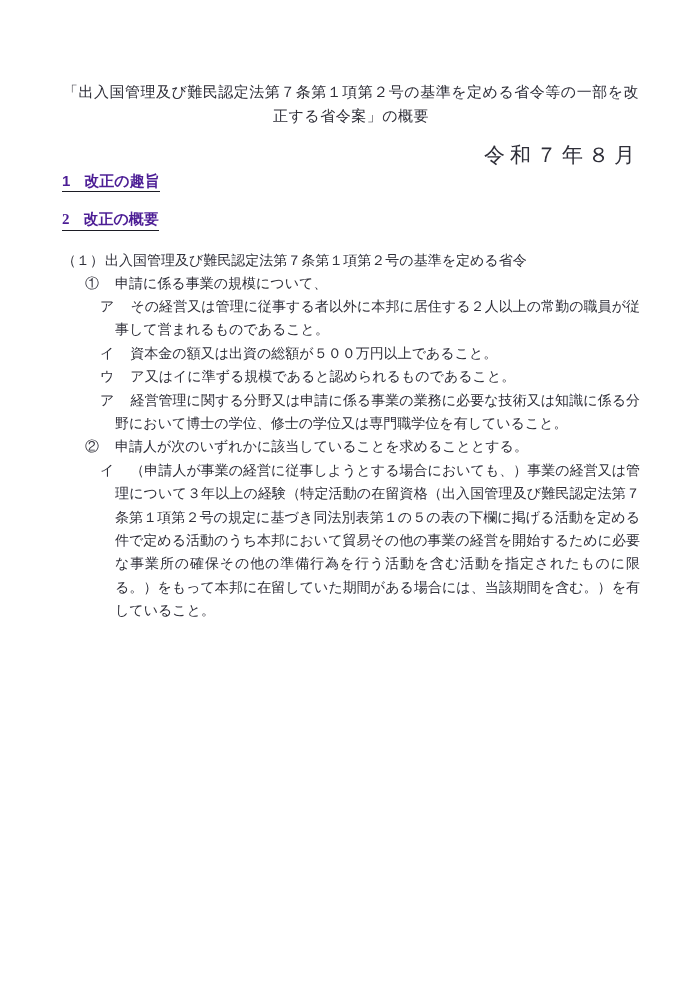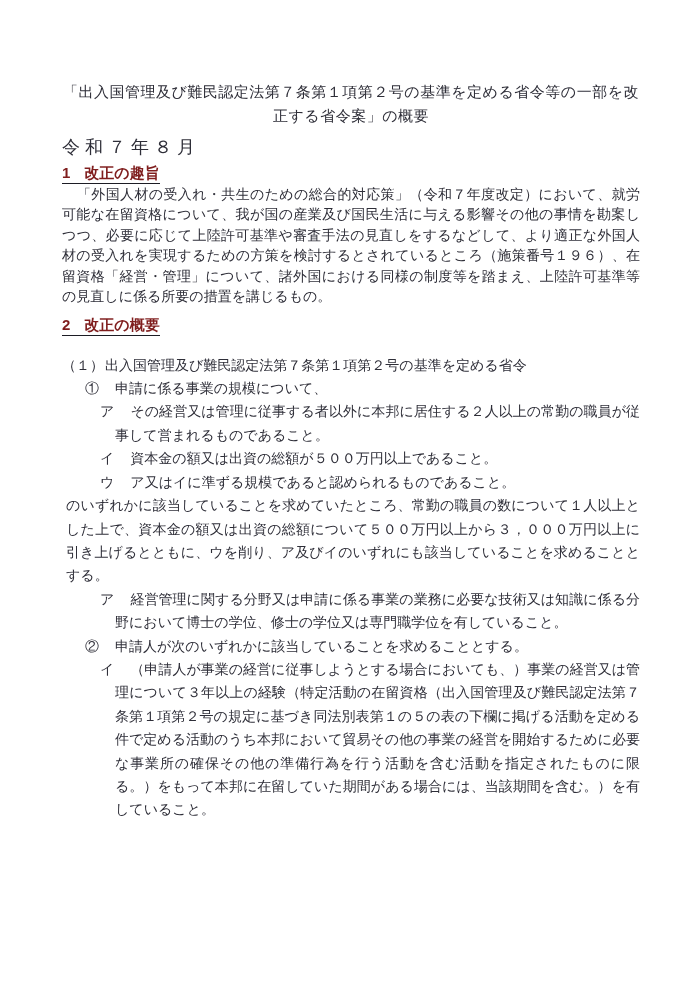--- a/index.html
+++ b/index.html
@@ -18,42 +18,42 @@
   }
   .doc-title {
     margin: 0;
     font-size: 15px;
     font-weight: normal;
     line-height: 24px;
     text-align: center;
     letter-spacing: 0.5px;
   }
   .meta {
-    margin-top: 9px;
-    text-align: left;
-    font-size: 18px;
+    margin-top: 17px;
+    text-align: right;
+    font-size: 21px;
     line-height: 21.5px;
   }
   .meta .date { letter-spacing: 5px; }
   .meta .agency { letter-spacing: 1.5px; }
   .sec-heading {
     margin-top: 3px;
     font-family: "Liberation Sans", "DejaVu Sans", sans-serif;
     font-weight: bold;
     font-size: 15px;
     line-height: 21px;
-    color: #7f1d1d;
+    color: #4c1d95;
   }
   .sec-heading .inner {
     display: inline-block;
     border-bottom: 1.6px solid #1c1c24;
     padding-bottom: 0px;
   }
   .sec-heading .num { margin-right: 14px; }
-  .sec2 { margin-top: 6px; }
+  .sec2 { margin-top: 17px; font-family: Liberation Serif, serif; }
   .para1 {
     margin: 1px 0 0 0;
     line-height: 20.6px;
     text-indent: 15px;
     text-align: justify;
   }
   .sub-heading {
     margin-top: 18px;
     line-height: 23px;
   }
@@ -83,21 +83,20 @@
     <h1 class="doc-title">「出入国管理及び難民認定法第７条第１項第２号の基準を定める省令等の一部を改正する省令案」の概要</h1>
 
     <div class="meta">
       <div class="date">令和７年８月</div>
     </div>
 
     <div class="sec-heading">
       <span class="inner"><span class="num">1</span><span>改正の趣旨</span></span>
     </div>
 
-    <p class="para1">「外国人材の受入れ・共生のための総合的対応策」（令和７年度改定）において、就労可能な在留資格について、我が国の産業及び国民生活に与える影響その他の事情を勘案しつつ、必要に応じて上陸許可基準や審査手法の見直しをするなどして、より適正な外国人材の受入れを実現するための方策を検討するとされているところ（施策番号１９６）、在留資格「経営・管理」について、諸外国における同様の制度等を踏まえ、上陸許可基準等の見直しに係る所要の措置を講じるもの。</p>
 
     <div class="sec-heading sec2">
       <span class="inner"><span class="num">2</span><span>改正の概要</span></span>
     </div>
 
     <div class="sub-heading">
       <span class="label">（１）</span><span>出入国管理及び難民認定法第７条第１項第２号の基準を定める省令</span>
     </div>
 
 
@@ -112,23 +111,20 @@
       </div>
 
       <div class="item item-kana">
         <span class="marker">イ</span><span>資本金の額又は出資の総額が５００万円以上であること。</span>
       </div>
 
       <div class="item item-kana">
         <span class="marker">ウ</span><span>ア又はイに準ずる規模であると認められるものであること。</span>
       </div>
 
-      <div class="item item-cont">
-        <span>のいずれかに該当していることを求めていたところ、常勤の職員の数について１人以上とした上で、資本金の額又は出資の総額について５００万円以上から３，０００万円以上に引き上げるとともに、ウを削り、ア及びイのいずれにも該当していることを求めることとする。</span>
-      </div>
 
       <div class="item item-kana">
         <span class="marker">ア</span><span>経営管理に関する分野又は申請に係る事業の業務に必要な技術又は知識に係る分野において博士の学位、修士の学位又は専門職学位を有していること。</span>
       </div>
 
       <div class="item item-circ">
         <span class="marker">②</span><span>申請人が次のいずれかに該当していることを求めることとする。</span>
       </div>
 
       <div class="item item-kana">

